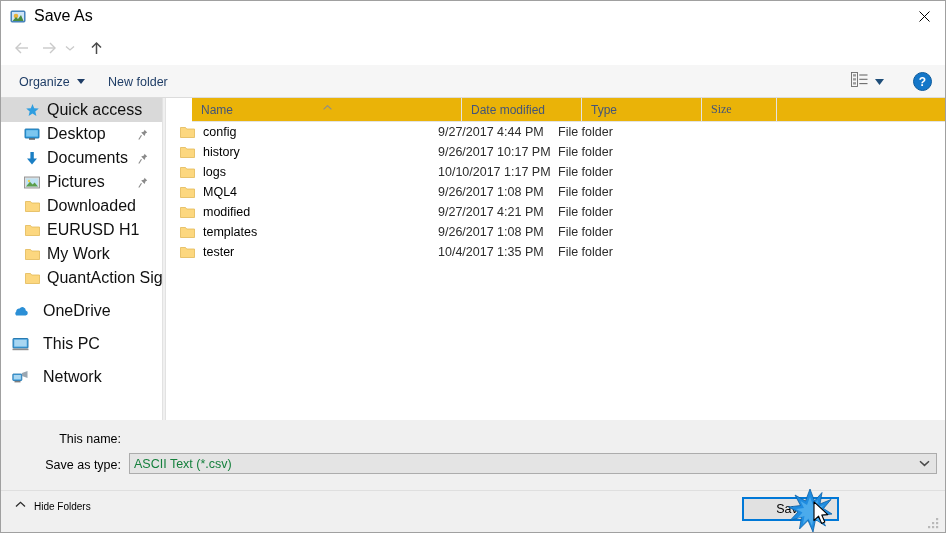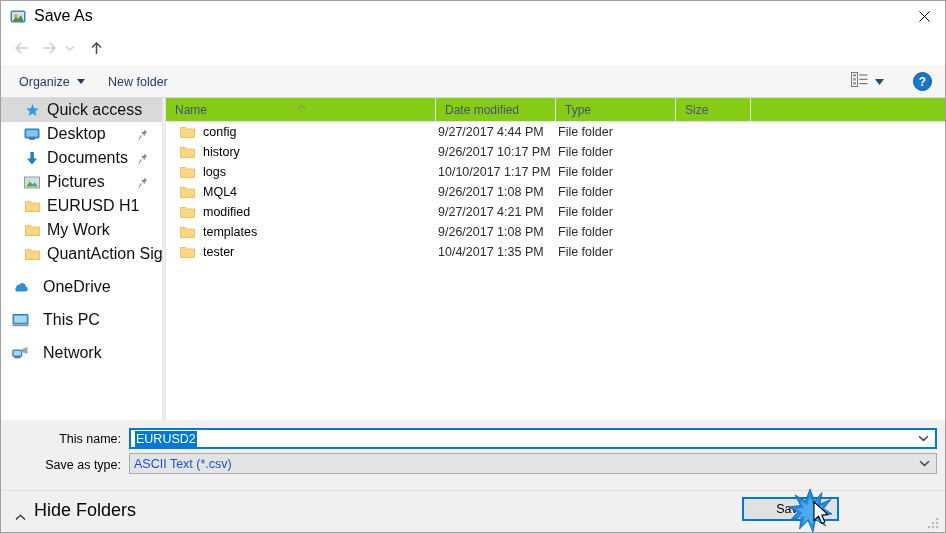--- a/index.html
+++ b/index.html
@@ -230,23 +230,24 @@
   .pin {
     position: absolute;
     right: 14px; top: 5px;
   }
   .side-gap { height: 9px; }
 
   
   .colhead {
     position: relative;
     height: 24px;
-    background: #84cc16;
+    background: #eab308;
     border-bottom: 1px solid #e3e3e3;
     box-sizing: border-box;
+    margin-left: 26px;
   }
   .ch {
     position: absolute;
     top: 0;
     height: 23px;
     display: flex;
     align-items: center;
     font-size: 12px;
     color: #43557a;
     border-right: 1px solid #e3e3e3;
@@ -313,21 +314,21 @@
     border: 2px solid #0078d7;
   }
   .combo-type {
     left: 128px; top: 452px;
     width: 808px; height: 21px;
     background: #e4e4e4;
     border: 1px solid #acacac;
   }
   .combo-value {
     font-size: 12.5px;
-    color: #1d4ed8;
+    color: #15803d;
     margin-left: 4px;
     white-space: nowrap;
   }
   .combo-name .combo-value {
     background: #0078d7;
     color: #ffffff;
     padding: 1px 1px;
   }
   .combo-arrow {
     position: absolute;
@@ -341,22 +342,22 @@
     left: 0; top: 489px;
     width: 946px; height: 44px;
     background: #f0f0f0;
     border-top: 1px solid #dfdfdf;
     box-sizing: border-box;
   }
   .hidefolders {
     position: absolute;
     left: 10px; top: 500px;
     height: 20px;
-    display: flex; align-items: flex-end;
-    font-size: 18px;
+    display: flex; align-items: flex-start;
+    font-size: 10px;
     color: #000000;
     padding: 0 4px;
     white-space: nowrap;
   }
   .hidefolders .chev { margin-right: 8px; display: flex; }
 
   .btn {
     position: absolute;
     top: 496px;
     height: 24px;
@@ -583,20 +584,28 @@
       </span>
       <span>Pictures</span>
       <span class="pin">
         <svg width="10" height="12" viewBox="0 0 10 12">
           <path d="M6.5 0.8 L9.2 3.5 L7.6 4.2 L6.6 7 L3.2 3.6 L6 2.6 Z" fill="#8a8a8a"></path>
           <line x1="3.5" y1="6.2" x2="0.8" y2="10.5" stroke="#8a8a8a" stroke-width="1.1"></line>
         </svg>
       </span>
     </div>
 
+    <div class="side-item indent-1">
+      <span class="ico">
+        <svg width="15" height="13" viewBox="0 0 15 13">
+          <path d="M0.5 1.5 h5 l1.2 1.5 h7.8 v8.5 h-14 Z" fill="#fcd77f" stroke="#e2b957" stroke-width="0.8"></path>
+        </svg>
+      </span>
+      <span>Downloaded</span>
+    </div>
 
     <div class="side-item indent-1">
       <span class="ico">
         <svg width="15" height="13" viewBox="0 0 15 13">
           <path d="M0.5 1.5 h5 l1.2 1.5 h7.8 v8.5 h-14 Z" fill="#fcd77f" stroke="#e2b957" stroke-width="0.8"></path>
         </svg>
       </span>
       <span>EURUSD H1</span>
     </div>
 
@@ -669,21 +678,21 @@
             </svg>
         </span>
         <span>Name</span>
       </div>
       <div class="ch" style="left:270px; width:120px;">
         <span>Date modified</span>
       </div>
       <div class="ch" style="left:390px; width:120px;">
         <span>Type</span>
       </div>
-      <div class="ch" style="left:510px; width:75px;">
+      <div class="ch" style="left:510px; width:75px;font-family:Liberation Serif, serif;">
         <span>Size</span>
       </div>
     </div>
 
     <div class="filelist">
 
       <div class="frow">
         <span class="fcell fname">
           <span class="ficon">
             <svg width="15" height="13" viewBox="0 0 15 13">
@@ -780,28 +789,20 @@
         <span class="fcell ftype">File folder</span>
         <span class="fcell fsize"></span>
       </div>
 
     </div>
   </div>
 
   <div class="formarea"></div>
 
   <div class="flabel lbl-name">This name:</div>
-  <div class="combo combo-name">
-    <span class="combo-value">EURUSD2</span>
-    <span class="combo-arrow">
-      <svg width="11" height="7" viewBox="0 0 11 7">
-          <path d="M1 1.3 L5.5 5.4 L10 1.3" fill="none" stroke="#4a4a4a" stroke-width="1.5"></path>
-        </svg>
-    </span>
-  </div>
 
   <div class="flabel lbl-type">Save as type:</div>
   <div class="combo combo-type">
     <span class="combo-value">ASCII Text (*.csv)</span>
     <span class="combo-arrow">
       <svg width="11" height="7" viewBox="0 0 11 7">
           <path d="M1 1.3 L5.5 5.4 L10 1.3" fill="none" stroke="#4a4a4a" stroke-width="1.5"></path>
         </svg>
     </span>
   </div>

